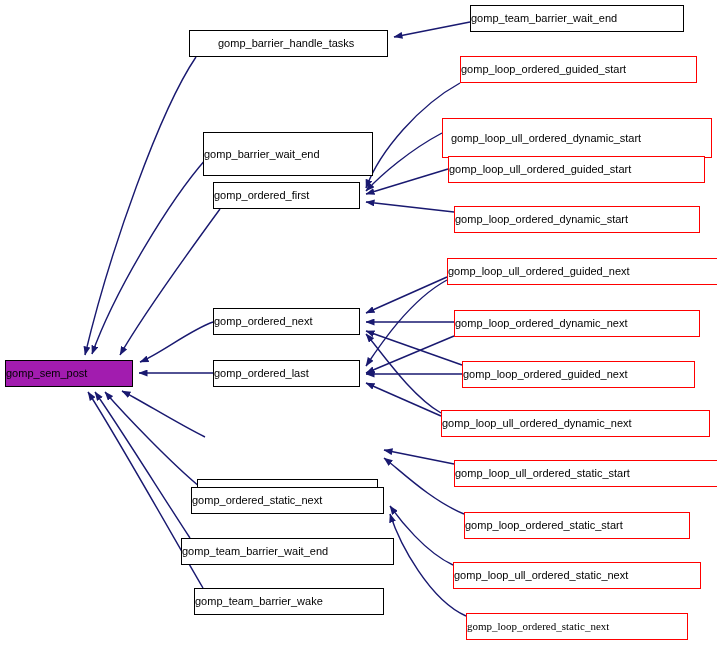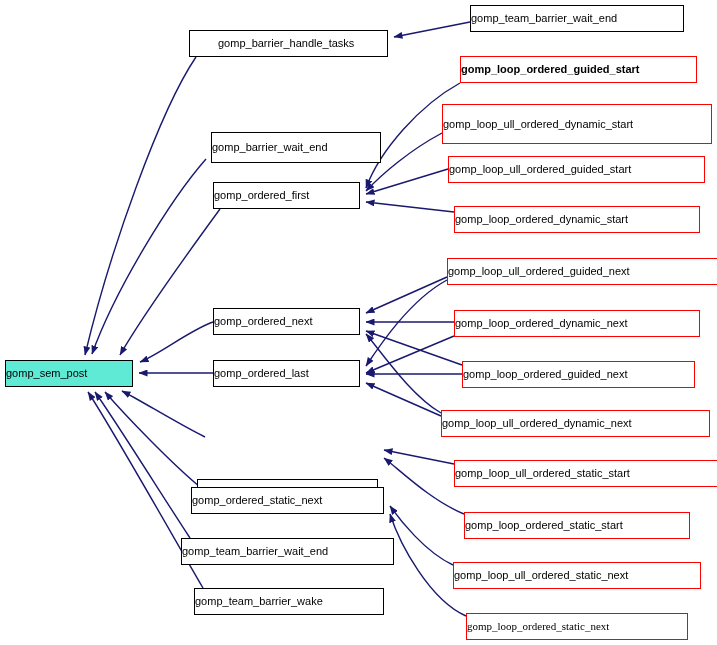--- a/index.html
+++ b/index.html
@@ -35,21 +35,21 @@
     color: #000000;
     white-space: nowrap;
     letter-spacing: 0px;
   }
   .node.red {
     border: 1px solid #ff0000;
     color: #000000;
   }
   .node.gray {
     border: 1px solid #000000;
-    background: #5eead4;
+    background: #a21caf;
   }
   .node-label {
     pointer-events: none;
   }
 </style>
 </head>
 <body>
 
 <div id="graph-root">
   <svg id="edge-layer" viewBox="0 0 717 645" xmlns="http://www.w3.org/2000/svg">
@@ -87,21 +87,21 @@
         <path d="M 466,616 C 430,600 400,545 390,514" fill="none" stroke="#191970" stroke-width="1.4" marker-end="url(#arrowhead)"></path>
       </g>
   </svg>
   <div id="nodes-group">
       <div class="node gray" style="left: 5px; top: 360px; width: 128px; height: 27px;">
         <span class="node-label">gomp_sem_post</span>
       </div>
       <div class="node" style="left: 189px; top: 30px; width: 199px; height: 27px; padding-left: 28px;">
         <span class="node-label">gomp_barrier_handle_tasks</span>
       </div>
-      <div class="node" style="left: 203px; top: 132px; width: 170px; height: 31px; margin-left: 8px;">
+      <div class="node" style="left: 203px; top: 132px; width: 170px; height: 44px;">
         <span class="node-label">gomp_barrier_wait_end</span>
       </div>
       <div class="node" style="left: 213px; top: 182px; width: 147px; height: 27px;">
         <span class="node-label">gomp_ordered_first</span>
       </div>
       <div class="node" style="left: 213px; top: 308px; width: 147px; height: 27px;">
         <span class="node-label">gomp_ordered_next</span>
       </div>
       <div class="node" style="left: 213px; top: 360px; width: 147px; height: 27px;">
         <span class="node-label">gomp_ordered_last</span>
@@ -114,24 +114,24 @@
       </div>
       <div class="node" style="left: 181px; top: 538px; width: 213px; height: 27px;">
         <span class="node-label">gomp_team_barrier_wait_end</span>
       </div>
       <div class="node" style="left: 194px; top: 588px; width: 190px; height: 27px;">
         <span class="node-label">gomp_team_barrier_wake</span>
       </div>
       <div class="node" style="left: 470px; top: 5px; width: 214px; height: 27px;">
         <span class="node-label">gomp_team_barrier_wait_end</span>
       </div>
-      <div class="node red" style="left: 460px; top: 56px; width: 237px; height: 27px; font-weight: bold;">
+      <div class="node red" style="left: 460px; top: 56px; width: 237px; height: 27px;">
         <span class="node-label">gomp_loop_ordered_guided_start</span>
       </div>
-      <div class="node red" style="left: 442px; top: 104px; width: 270px; height: 40px;">
+      <div class="node red" style="left: 442px; top: 118px; width: 270px; height: 40px; padding-left: 8px;">
         <span class="node-label">gomp_loop_ull_ordered_dynamic_start</span>
       </div>
       <div class="node red" style="left: 448px; top: 156px; width: 257px; height: 27px;">
         <span class="node-label">gomp_loop_ull_ordered_guided_start</span>
       </div>
       <div class="node red" style="left: 454px; top: 206px; width: 246px; height: 27px;">
         <span class="node-label">gomp_loop_ordered_dynamic_start</span>
       </div>
       <div class="node red" style="left: 447px; top: 258px; width: 302px; height: 27px;">
         <span class="node-label">gomp_loop_ull_ordered_guided_next</span>

